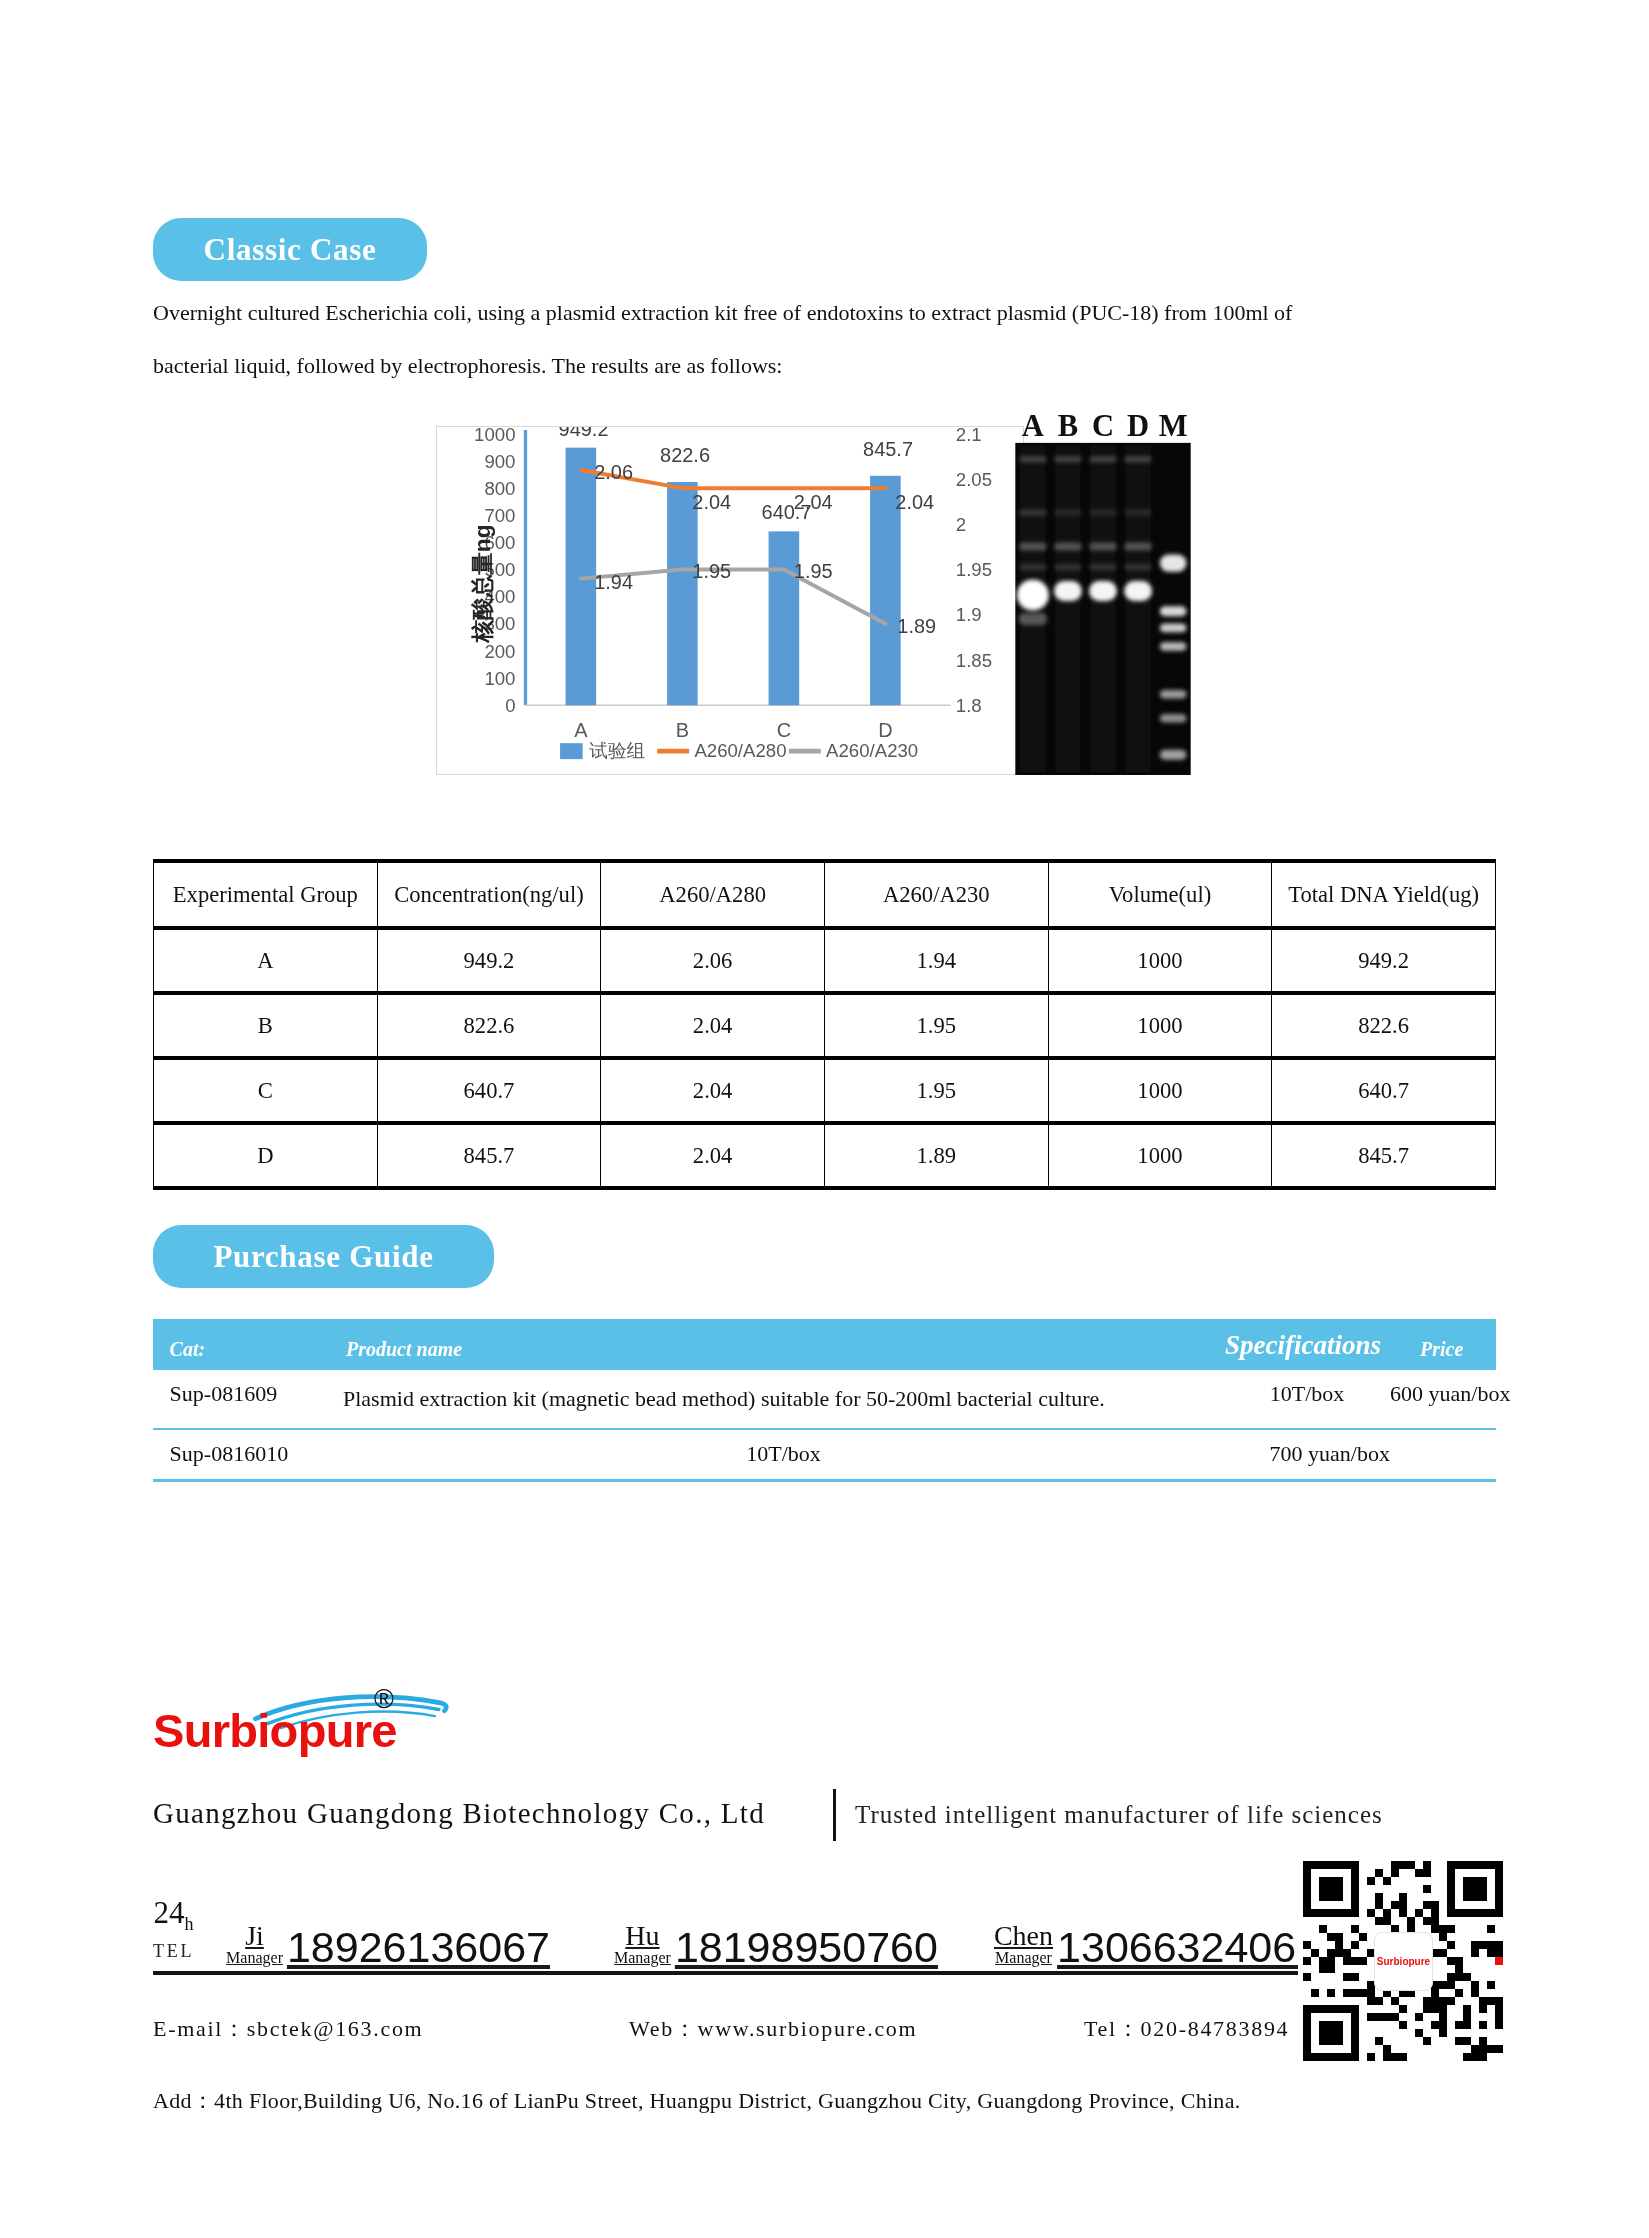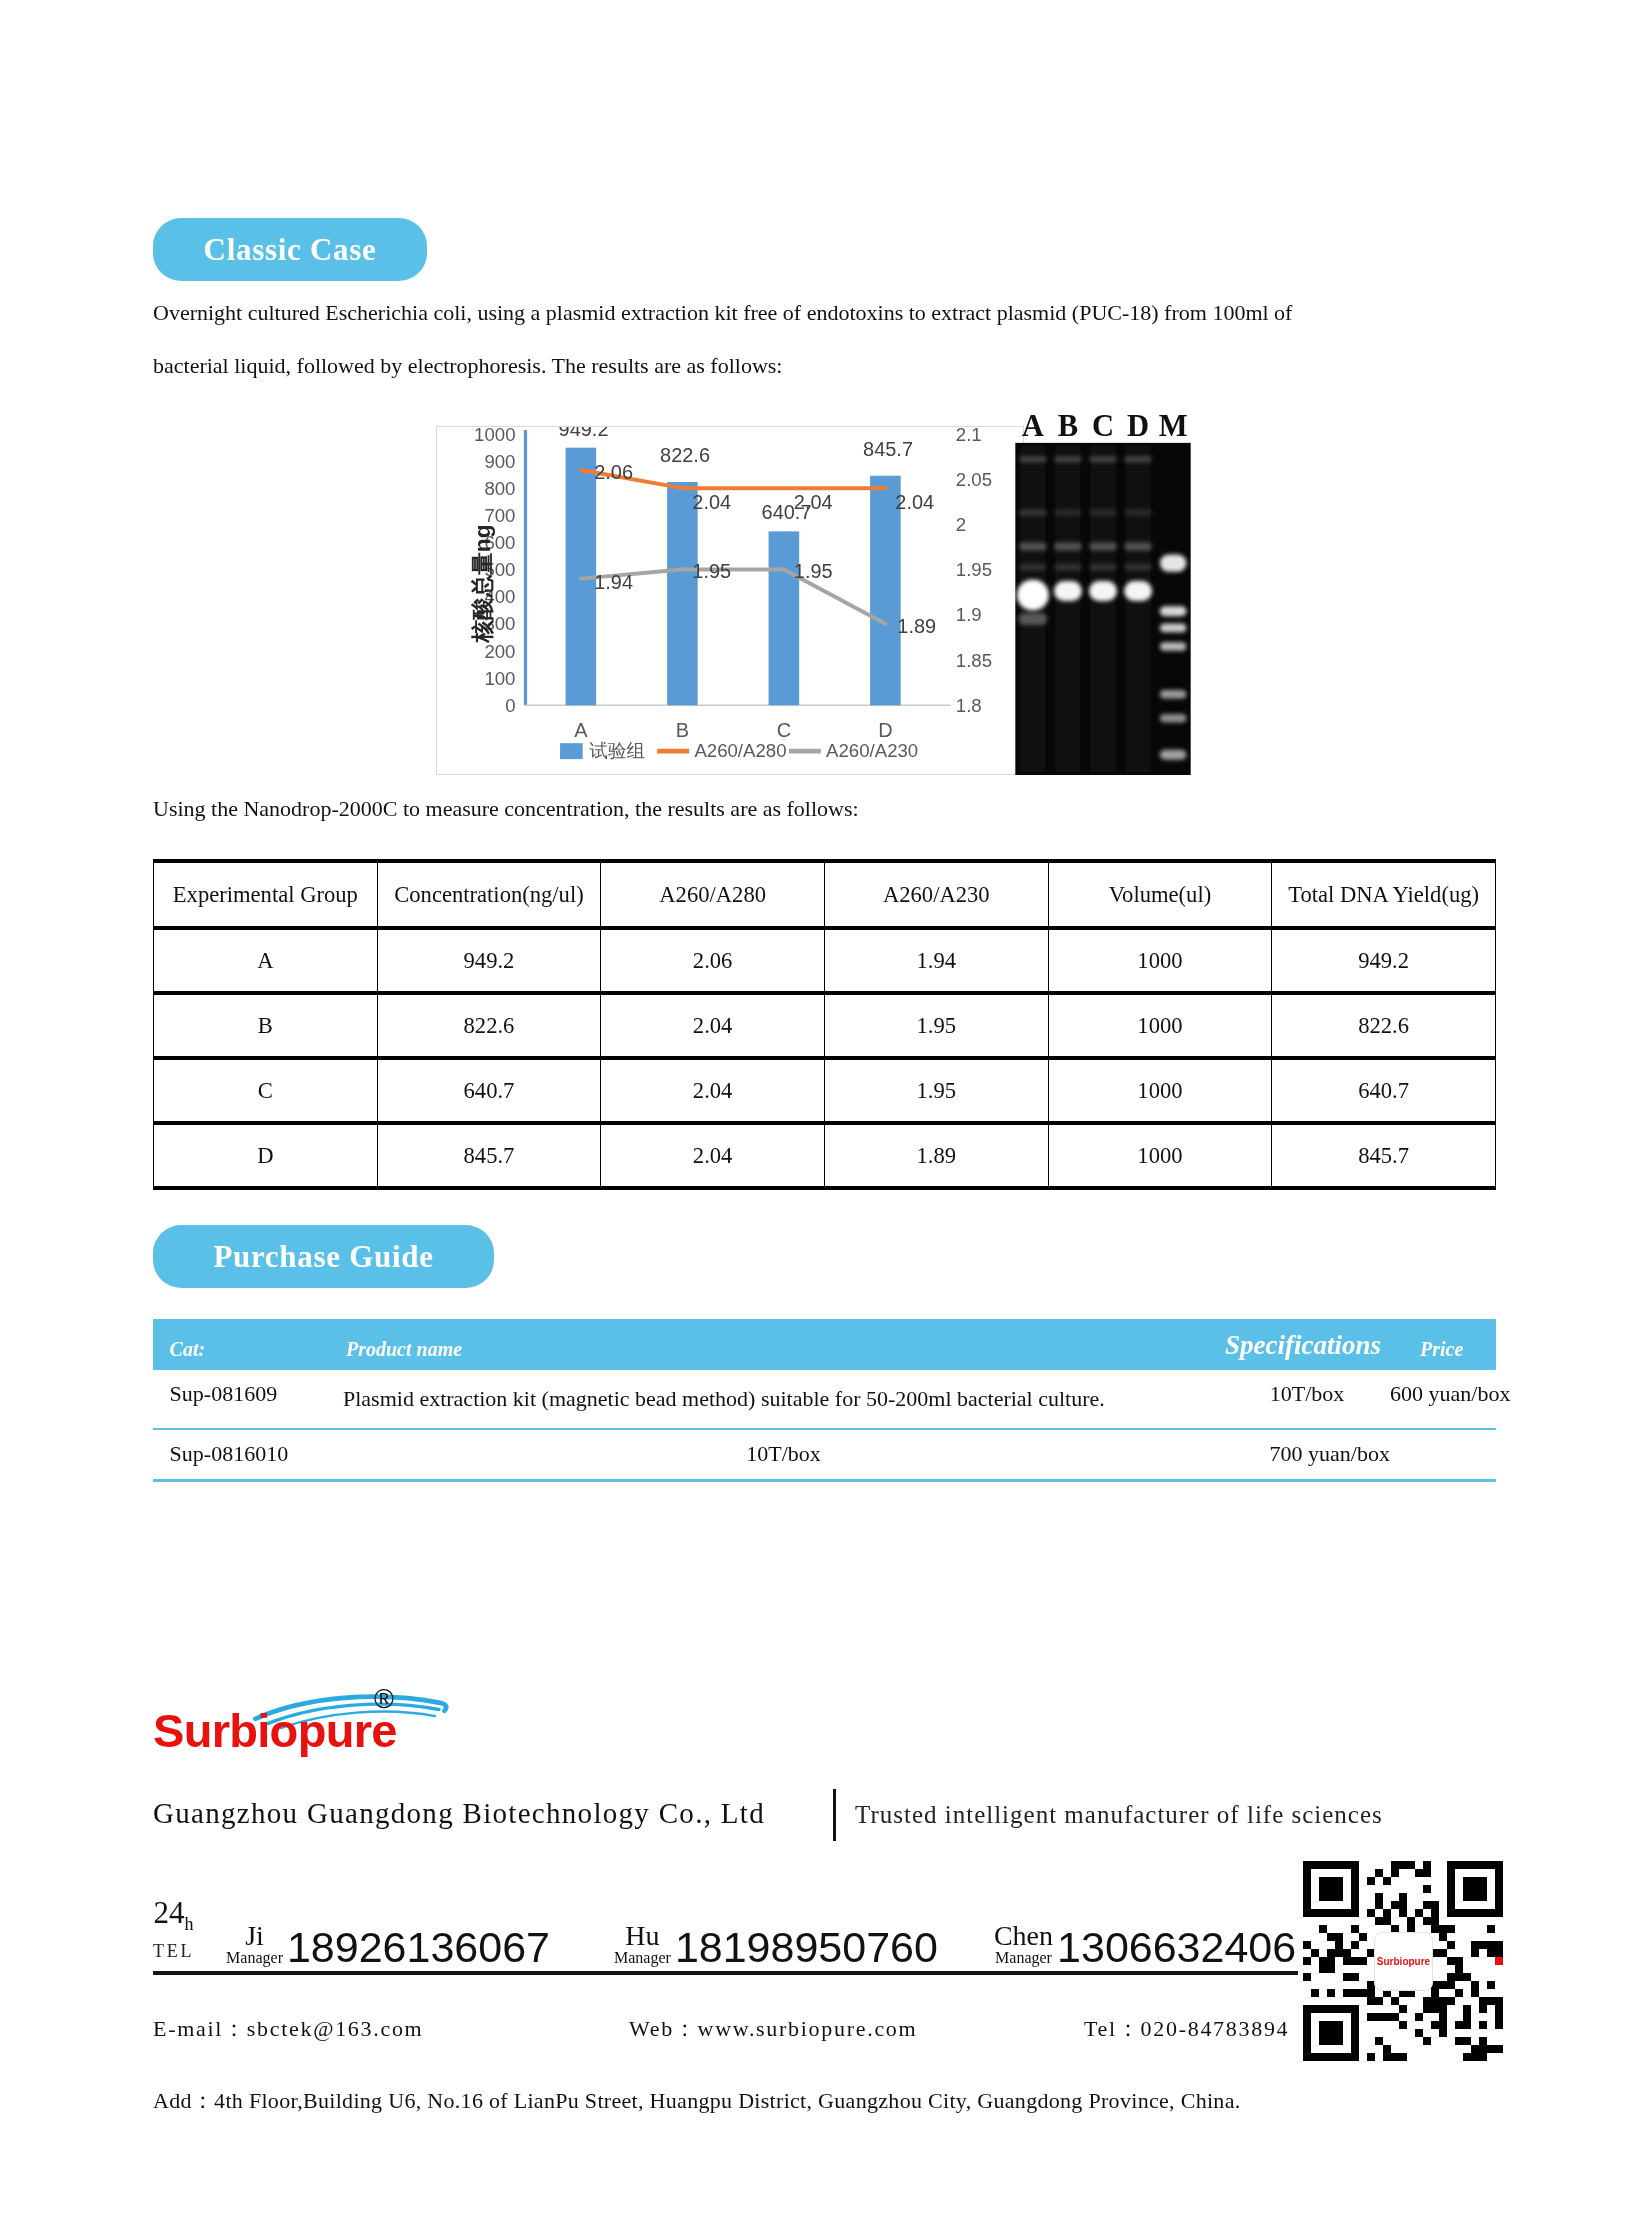--- a/index.html
+++ b/index.html
@@ -53,21 +53,21 @@
   #company-row{position:absolute;left:153px;top:1789px;width:1343px;height:53px;}
   #company{position:absolute;left:0;top:8px;font-size:29px;letter-spacing:1.3px;color:#111;white-space:nowrap;}
   #company-divider{position:absolute;left:680px;top:0px;width:2.7px;height:52px;background:#111;}
   #slogan{position:absolute;left:702px;top:12px;font-size:25px;letter-spacing:1px;color:#222;white-space:nowrap;}
 
   #contacts{position:absolute;left:153px;top:1888px;width:1164px;height:78px;display:flex;align-items:flex-end;}
   #tel-badge{width:74px;text-align:center;margin-bottom:4px;}
   #tel-badge .h24{font-size:31px;line-height:31px;color:#111;}
   #tel-badge .h24 sub{font-size:18px;}
   #tel-badge .tel{font-size:18px;letter-spacing:2.7px;color:#222;margin-top:1.3px;}
-  .contact{display:flex;align-items:flex-end;}
+  .contact{display:flex;align-items:flex-end;text-decoration:underline;}
   .contact .who{text-align:center;margin-right:4px;}
   .contact .who .nm{font-size:28px;line-height:27px;color:#111;}
   .contact .who .ttl{font-size:16px;line-height:17.3px;color:#111;}
   .contact .phone{font-family:"Liberation Sans",sans-serif;font-size:43px;line-height:37px;color:#111;letter-spacing:0px;}
   .v-divider{width:1.3px;height:61px;background:#9a9a9a;margin:0 28px 4px 28px;}
 
   #thick-rule{position:absolute;left:153px;top:1971px;width:1164px;height:4px;background:#141414;}
 
   #email-row{position:absolute;left:153px;top:2014px;width:1171px;height:33px;font-size:22px;letter-spacing:1.7px;color:#111;}
   #email-row .item{position:absolute;white-space:nowrap;}
@@ -187,21 +187,20 @@
         <rect x="163.79999999999998" y="256" width="42" height="30" rx="15" fill="#fff" opacity="0.96" filter="url(#gblur)"></rect>
         <rect x="217.6" y="216" width="40" height="26" rx="13" fill="#fff" opacity="0.9" filter="url(#gblur)"></rect>
         <rect x="217.6" y="294" width="40" height="15" rx="7.5" fill="#fff" opacity="0.85" filter="url(#gblur)"></rect>
         <rect x="217.6" y="320" width="40" height="13" rx="6.5" fill="#fff" opacity="0.8" filter="url(#gblur)"></rect>
         <rect x="217.6" y="348" width="40" height="13" rx="6.5" fill="#fff" opacity="0.72" filter="url(#gblur)"></rect>
         <rect x="217.6" y="420" width="40" height="13" rx="6.5" fill="#fff" opacity="0.6" filter="url(#gblur)"></rect>
         <rect x="217.6" y="456" width="40" height="13" rx="6.5" fill="#fff" opacity="0.55" filter="url(#gblur)"></rect>
         <rect x="217.6" y="510" width="40" height="15" rx="7.5" fill="#fff" opacity="0.62" filter="url(#gblur)"></rect>
       </svg></div>
 
-  <div class="para" id="nanodrop">Using the Nanodrop-2000C to measure concentration, the results are as follows:</div>
 
   <table id="results-table">
       <tbody>
         <tr class="hdr">
           <td>Experimental Group</td>
           <td>Concentration(ng/ul)</td>
           <td>A260/A280</td>
           <td>A260/A230</td>
           <td>Volume(ul)</td>
           <td>Total DNA Yield(ug)</td>

